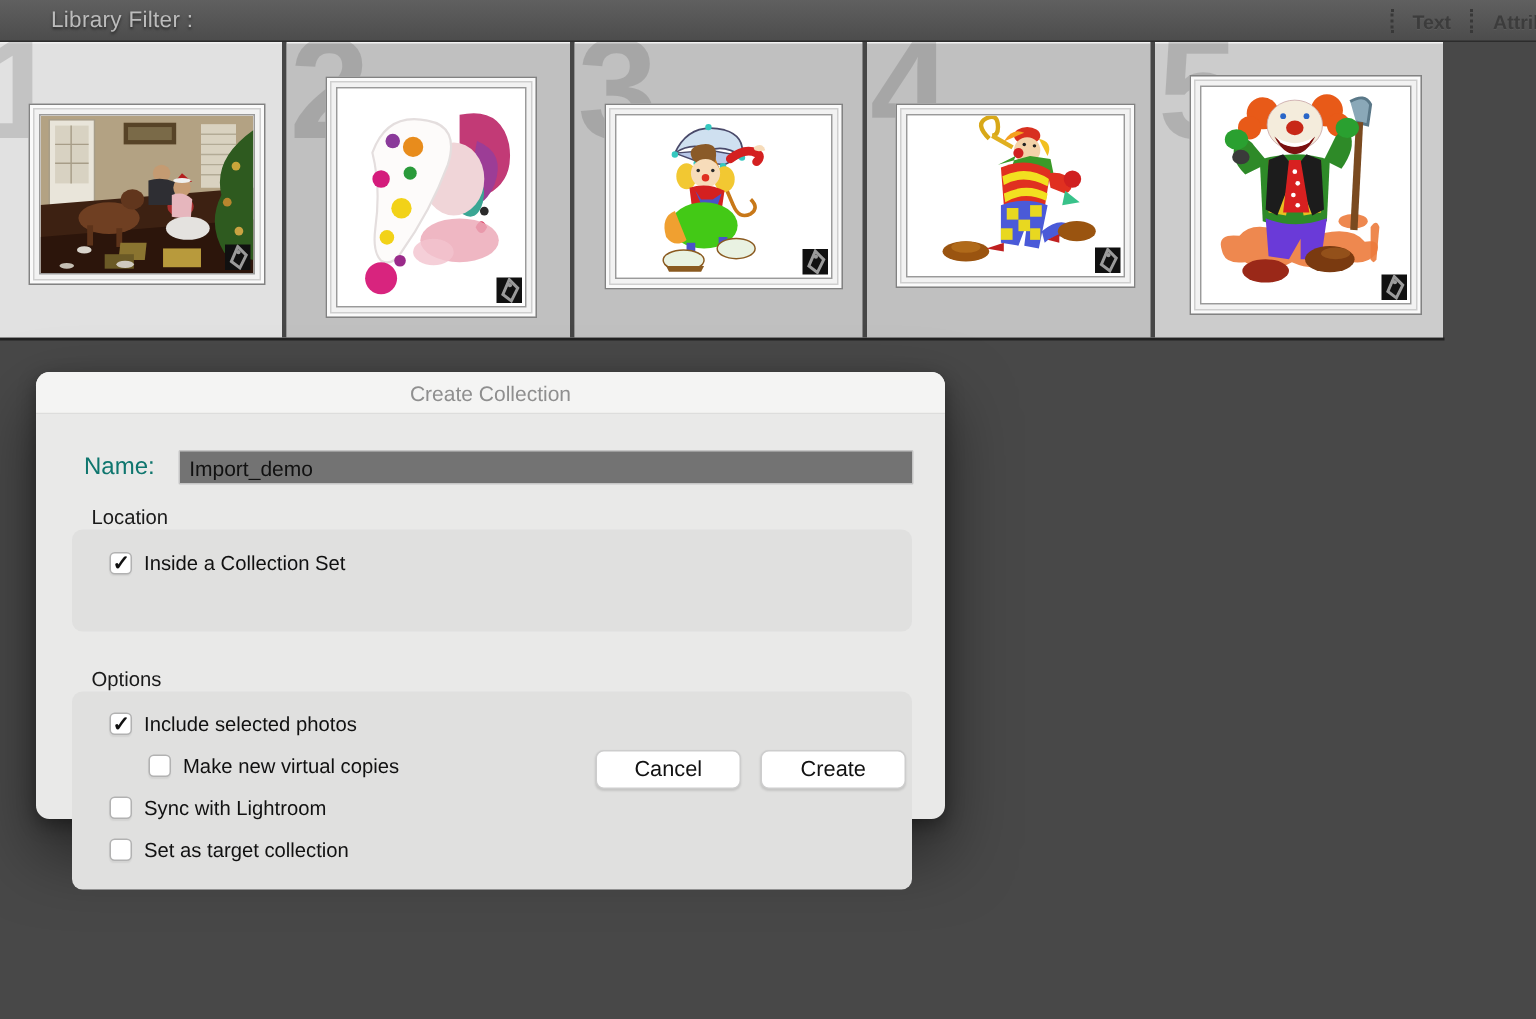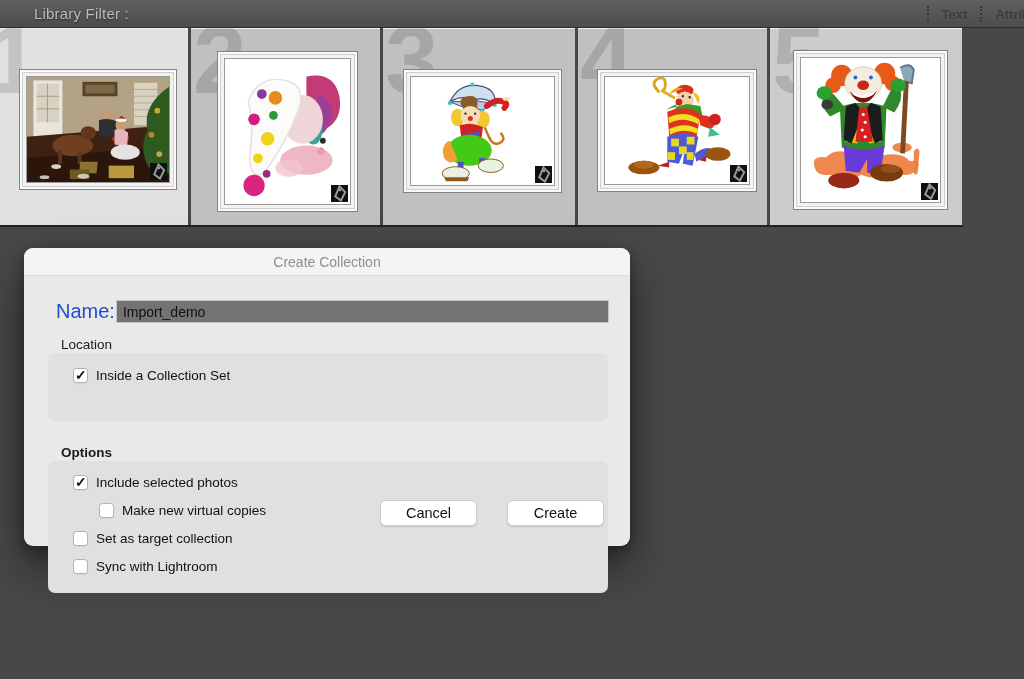--- a/index.html
+++ b/index.html
@@ -46,44 +46,44 @@
   
   .dialog { position:absolute; left:24px; top:248px; width:606px; height:298px;
     background:#e9e9e8; border-radius:9px;
     box-shadow:0 22px 45px rgba(0,0,0,.5), 0 4px 12px rgba(0,0,0,.35); }
   .dlg-titlebar { position:absolute; top:0; left:0; right:0; height:28px; background:#f4f4f3;
     border-radius:9px 9px 0 0; border-bottom:1px solid #dddddc;
     display:flex; align-items:center; justify-content:center; }
   .dlg-title { color:#8f8f8f; font-size:14px; }
   .name-row { position:absolute; top:52px; left:32px; right:21px; height:23px;
     display:flex; align-items:center; }
-  .name-label { font-size:20px; color:#1d4ed8; margin-right:1px; }
+  .name-label { font-size:16px; color:#0f766e; margin-right:16px; }
   .text-input { flex:1; height:23px; background:#737373; border:1px solid #c5c5c5; border-radius:1px;
     font-family:"Liberation Sans", sans-serif; font-size:14px; color:#111; padding:0 6px; outline:none; }
   .group-heading { position:absolute; left:37px; font-size:13.5px; color:#1a1a1a; }
   .group-heading { top:auto; }
   #loc-heading { position:absolute; top:89px; left:37px; }
-  #opt-heading { position:absolute; top:197px; left:37px;font-weight:bold; }
+  #opt-heading { position:absolute; top:197px; left:37px; }
   .group-box { position:absolute; left:24px; right:22px; background:#e0e0df; border-radius:7px; }
   #loc-group { top:105px; height:68px; }
   #opt-group { top:213px; height:132px; padding-top:13px; }
   .cb-row { display:flex; align-items:center; margin-left:25px; height:16px; }
   #loc-group .cb-row { margin-top:14px; }
   #opt-group .cb-row { margin-bottom:12px; }
   .cb-row.indent { margin-left:51px;align-items:flex-end; }
   .checkbox { width:15px; height:15px; background:#fff; border:1px solid #b2b2b2; border-radius:3.5px;
     margin-right:8px; position:relative; box-shadow:0 1px 1px rgba(0,0,0,.06); flex:none; }
   .checkbox .mark { display:none; position:absolute; left:1px; top:-2px; font-size:14px; font-weight:bold; color:#111; }
   .checkbox.checked .mark { display:block; }
   .cb-label { font-size:13.5px; color:#111; }
   .select { position:absolute; top:140px; left:72px; right:47px; height:23px; background:#fff;
     border:1px solid #c9c9c9; border-radius:10px; box-shadow:0 1px 1px rgba(0,0,0,.12);
     display:flex; align-items:center; padding:0 8px 0 12px; }
   .select-value { flex:1; font-size:13.5px; color:#111; }
-  .btn-row { position:absolute; right:26px; bottom:20px; display:flex; gap:30px; }
+  .btn-row { position:absolute; right:26px; bottom:20px; display:flex; gap:13px; }
   .btn { min-width:97px; height:26px; background:#fff; border:1px solid #cdcdcd; border-radius:5.5px;
     font-family:"Liberation Sans", sans-serif; font-size:14.5px; color:#111;
     box-shadow:0 1px 1.5px rgba(0,0,0,.12); display:flex; align-items:center; justify-content:center; }
 </style>
 </head>
 <body>
 
 <div class="screen">
 
   <div class="filter-bar">
@@ -360,25 +360,25 @@
             <span class="mark">✓</span>
           </span>
         <span class="cb-label">Include selected photos</span>
       </div>
       <div class="cb-row indent">
         <span class="checkbox"></span>
         <span class="cb-label">Make new virtual copies</span>
       </div>
       <div class="cb-row">
         <span class="checkbox"></span>
-        <span class="cb-label">Set as target collection</span>
+        <span class="cb-label">Sync with Lightroom</span>
       </div>
       <div class="cb-row">
         <span class="checkbox"></span>
-        <span class="cb-label">Sync with Lightroom</span>
+        <span class="cb-label">Set as target collection</span>
       </div>
     </div>
 
     <div class="btn-row">
       <button class="btn">Cancel</button>
       <button class="btn">Create</button>
     </div>
   </div>
 
 </div>

